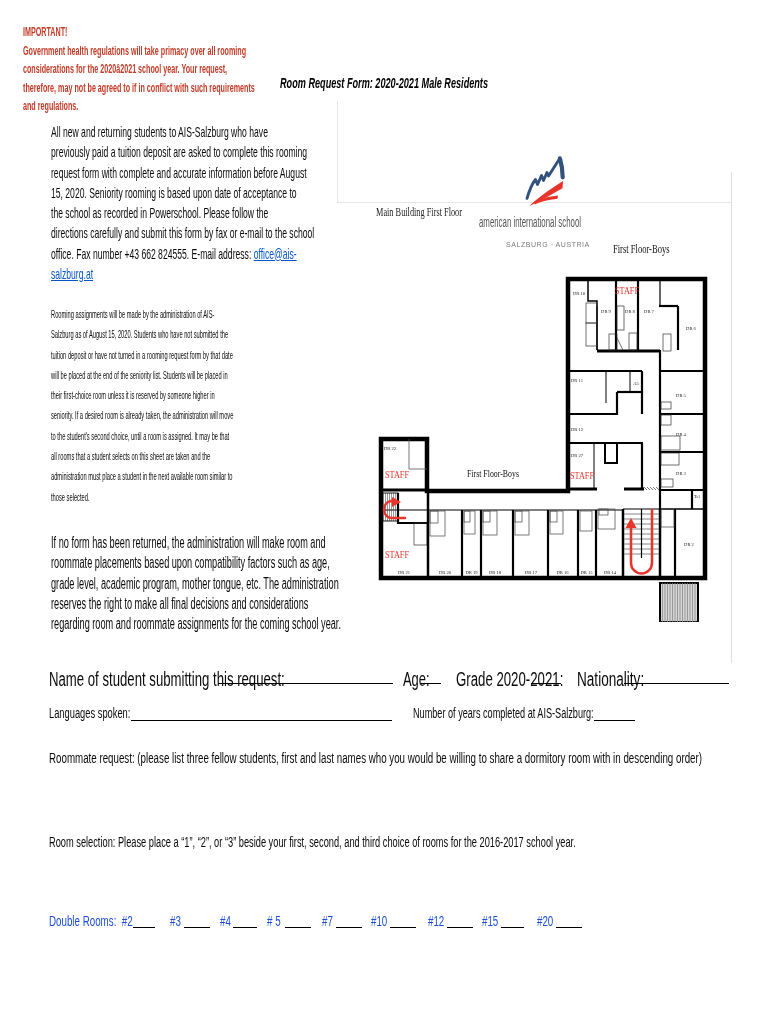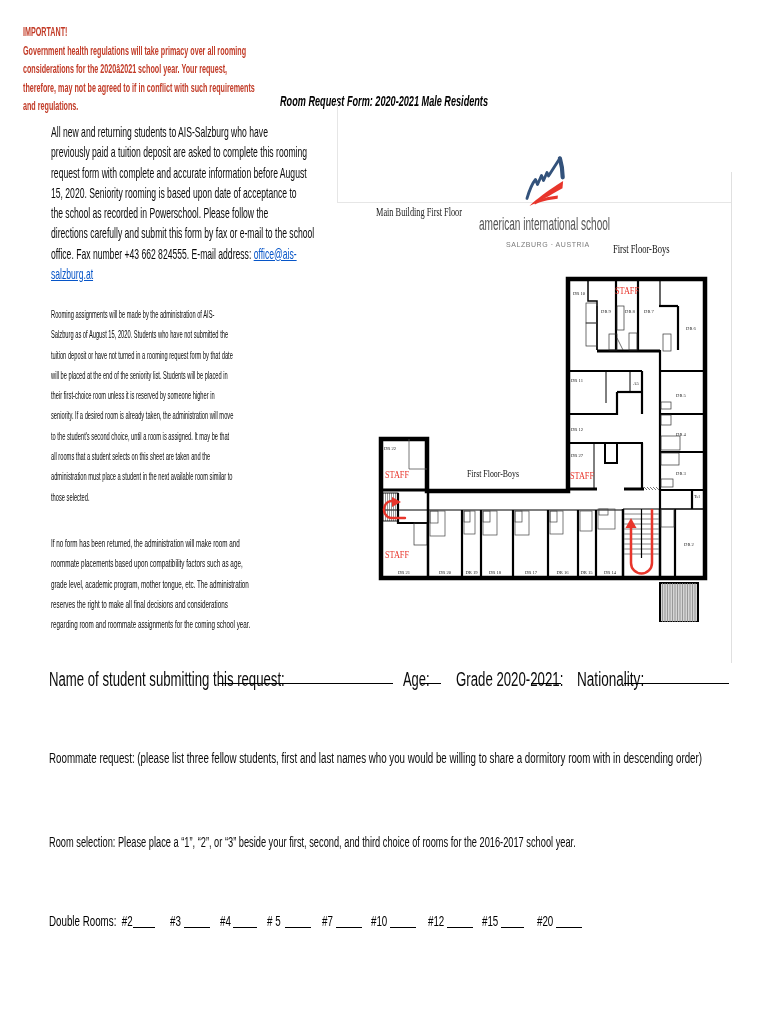--- a/index.html
+++ b/index.html
@@ -14,21 +14,21 @@
 <div id="page">
 
 <div class="abs" style="left:23px;top:23px;color:#c23b27;font-weight:bold;font-size:13px;line-height:18.5px;">
   <span class="sx" style="transform:scaleX(0.5513);">IMPORTANT!<br>
   Government health regulations will take primacy over all rooming<br>
   considerations for the 2020â2021 school year.  Your request,<br>
   therefore, may not be agreed to if in conflict with such requirements<br>
   and regulations.</span>
 </div>
 
-<div class="abs" style="left:280px;top:93px;font-weight:bold;font-style:italic;font-size:14px;">
+<div class="abs" style="left:280px;top:75px;font-weight:bold;font-style:italic;font-size:14px;">
   <span class="sx" style="transform:scaleX(0.652);">Room Request Form: 2020-2021 Male Residents</span>
 </div>
 
 <div class="abs" style="left:51px;top:122px;font-size:15px;line-height:20.3px;color:#0a0a0a;">
   <span class="sx" style="transform:scaleX(0.573);">All new and returning students to AIS-Salzburg who have<br>
   previously paid a tuition deposit are asked to complete this rooming<br>
   request form with complete and accurate information before August<br>
   15, 2020.  Seniority rooming is based upon date of acceptance to<br>
   the school as recorded in Powerschool.  Please follow the<br>
   directions carefully and submit this form by fax or e-mail to the school<br>
@@ -42,21 +42,21 @@
   tuition deposit or have not turned in a rooming request form by that date<br>
   will be placed at the end of the seniority list.  Students will be placed in<br>
   their first-choice room unless it is reserved by someone higher in<br>
   seniority.  If a desired room is already taken, the administration will move<br>
   to the student's second choice, until a room is assigned.  It may be that<br>
   all rooms that a student selects on this sheet are taken and the<br>
   administration must place a student in the next available room similar to<br>
   those selected.</span>
 </div>
 
-<div class="abs" style="left:51px;top:533px;font-size:11px;line-height:20.3px;color:#0a0a0a;">
+<div class="abs" style="left:51px;top:533px;font-size:16px;line-height:20.3px;color:#0a0a0a;">
   <span class="sx" style="transform:scaleX(0.573);">If no form has been returned, the administration will make room and<br>
   roommate placements based upon compatibility factors such as age,<br>
   grade level, academic program, mother tongue, etc.  The administration<br>
   reserves the right to make all final decisions and considerations<br>
   regarding room and roommate assignments for the coming school year.</span>
 </div>
 
 <div class="abs" style="left:337px;top:101px;width:1px;height:101px;background:#e6e6e6;"></div>
 <div class="abs" style="left:337px;top:202px;width:394px;height:1px;background:#e6e6e6;"></div>
 <div class="abs" style="left:731px;top:172px;width:1px;height:491px;background:#e0e0e0;"></div>
@@ -65,21 +65,21 @@
   <span class="sx" style="transform:scaleX(0.6917);">Main Building First Floor</span>
 </div>
 
 <svg class="abs" style="left:524px;top:154px;" width="42" height="56" viewBox="0 0 42 56">
   <path d="M 3,44.4 C 5.5,36 9,28.5 11.5,25.5 L 13.5,30.5 L 17.5,21.5 L 19.5,26.5 L 23,18.5 L 24.5,22 L 35.9,4.3" fill="none" stroke="#33527b" stroke-width="2.9" stroke-linejoin="round" stroke-linecap="round"></path>
   <path d="M 35.9,4.3 C 37.6,10 38.6,17 38.7,23.3" fill="none" stroke="#33527b" stroke-width="4.2" stroke-linecap="round"></path>
   <path d="M 5.5,52 C 12,45.5 24,36.5 39.1,27.1 L 38.5,34.2 C 25,42 13,48.5 5.5,52 Z" fill="#e8352b"></path>
   <path d="M 10,48.2 C 16,45 25,42.4 33.9,41.6 L 33.6,44.8 C 24,45.8 16,47.8 10.9,50.6 Z" fill="#e8352b"></path>
 </svg>
 
-<div class="abs" style="left:479px;top:214px;font-size:18px;color:#555;">
+<div class="abs" style="left:479px;top:214px;font-size:14px;color:#555;">
   <span class="sx" style="transform:scaleX(0.56);">american international school</span>
 </div>
 
 <div class="abs" style="left:506px;top:240.5px;font-size:7px;letter-spacing:0.55px;color:#7a7a7a;">SALZBURG · AUSTRIA</div>
 
 <div class="abs" style="left:613px;top:242px;font-family:'Liberation Serif',serif;font-size:12.5px;color:#111;">
   <span class="sx" style="transform:scaleX(0.683);">First Floor-Boys</span>
 </div>
 
 <svg class="abs" style="left:378px;top:276px;" width="330" height="346" viewBox="0 0 330 346">
@@ -246,32 +246,38 @@
   <span class="abs sx" style="left:49px;transform:scaleX(0.6585);">Name of student submitting this request:</span>
   <span class="abs bl" style="left:218px;width:175px;"></span>
   <span class="abs sx" style="left:403px;transform:scaleX(0.646);">Age:</span>
   <span class="abs bl" style="left:421px;width:20px;"></span>
   <span class="abs sx" style="left:456px;transform:scaleX(0.661);">Grade 2020-2021:</span>
   <span class="abs bl" style="left:531px;width:30px;"></span>
   <span class="abs sx" style="left:577px;transform:scaleX(0.679);">Nationality:</span>
   <span class="abs bl" style="left:624px;width:105px;"></span>
 </div>
 
+<div class="abs" style="left:0;top:705px;height:18px;width:770px;font-size:14px;color:#0a0a0a;">
+  <span class="abs sx" style="left:49px;transform:scaleX(0.666);">Languages spoken:</span>
+  <span class="abs bl" style="left:131px;width:261px;"></span>
+  <span class="abs sx" style="left:413px;transform:scaleX(0.652);">Number of years completed at AIS-Salzburg:</span>
+  <span class="abs bl" style="left:594px;width:41px;"></span>
+</div>
 
 <div class="abs" style="left:49px;top:750px;font-size:14px;color:#0a0a0a;">
   <span class="sx" style="transform:scaleX(0.6964);">Roommate request: (please list three fellow students, first and last names who you would be willing to share a dormitory room with in descending order)</span>
 </div>
 
 
 <div class="abs" style="left:49px;top:834px;font-size:14px;color:#0a0a0a;">
   <span class="sx" style="transform:scaleX(0.661);">Room selection: Please place a “1”, “2”, or “3” beside your first, second, and third choice of rooms for the 2016-2017 school year.</span>
 </div>
 
 
-<div class="abs" style="left:0;top:912.5px;height:18px;width:648px;font-size:14px;color:#000000;">
+<div class="abs" style="left:0;top:912.5px;height:18px;width:648px;font-size:14px;color:#1d4ed8;">
   <span class="abs sx" style="left:49px;transform:scaleX(0.698);">Double Rooms:&nbsp; #2</span>
   <span class="abs bl" style="left:133px;width:22px;"></span>
   <span class="abs sx" style="left:170px;transform:scaleX(0.698);">#3</span>
   <span class="abs bl" style="left:184px;width:26px;"></span>
   <span class="abs sx" style="left:220px;transform:scaleX(0.698);">#4</span>
   <span class="abs bl" style="left:233px;width:24px;"></span>
   <span class="abs sx" style="left:267px;transform:scaleX(0.698);"># 5</span>
   <span class="abs bl" style="left:285px;width:26px;"></span>
   <span class="abs sx" style="left:322px;transform:scaleX(0.698);">#7</span>
   <span class="abs bl" style="left:336px;width:26px;"></span>

